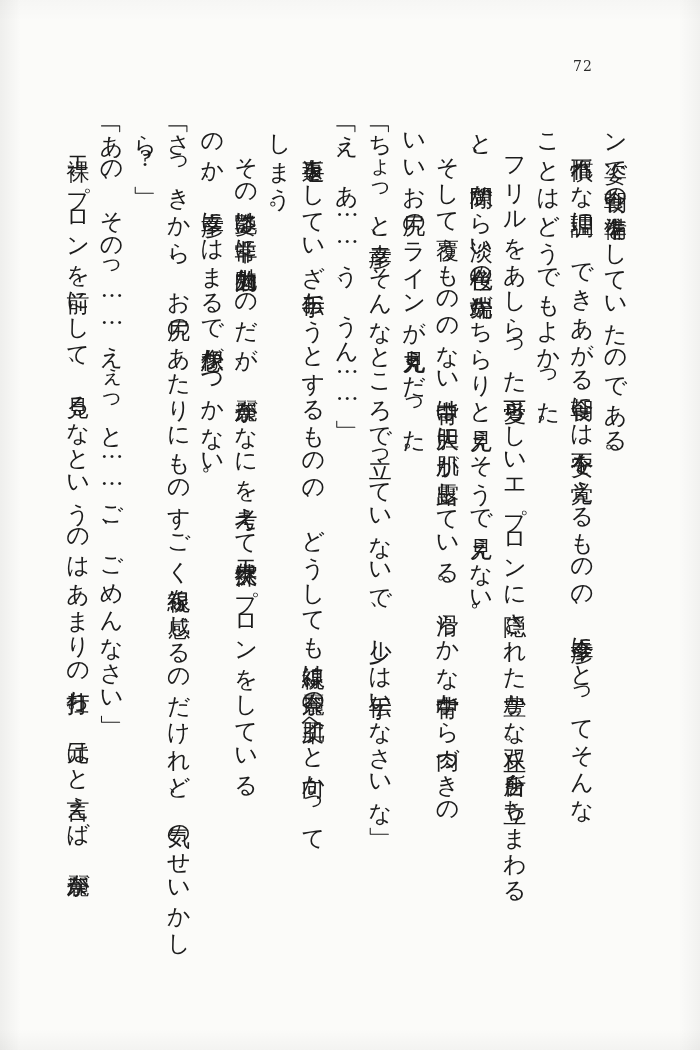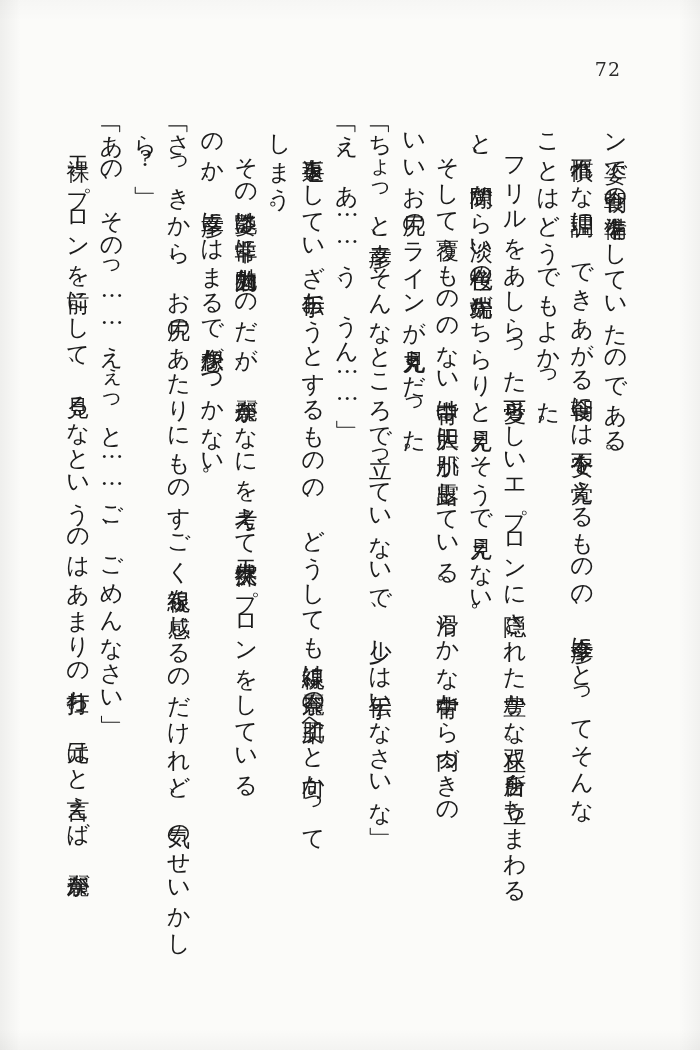--- a/index.html
+++ b/index.html
@@ -21,24 +21,24 @@
     pointer-events: none;
     background:
       linear-gradient(to right, rgba(0,0,0,0.05), rgba(0,0,0,0) 3%),
       linear-gradient(to left, rgba(0,0,0,0.04), rgba(0,0,0,0) 3%),
       linear-gradient(to bottom, rgba(0,0,0,0.02), rgba(0,0,0,0) 2%),
       linear-gradient(to top, rgba(0,0,0,0.03), rgba(0,0,0,0) 2%);
   }
   .page-number {
     position: absolute;
     top: 58px;
-    left: 587px;
+    left: 573px;
     width: 34px;
-    text-align: right;
-    font-size: 19px;
+    text-align: left;
+    font-size: 14px;
     color: #2b2b2b;
     letter-spacing: 1px;
   }
   .text-block {
     position: absolute;
     top: 118px;
     right: 68px;
     height: 872px;
     writing-mode: vertical-rl;
     text-orientation: upright;

